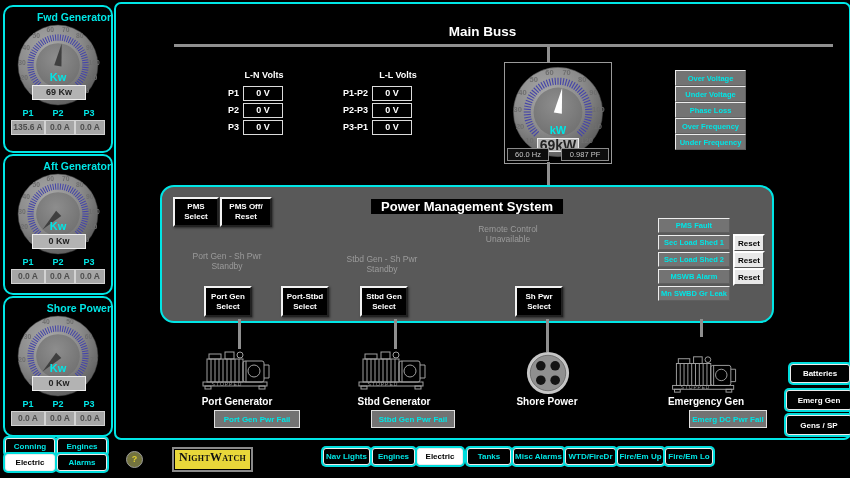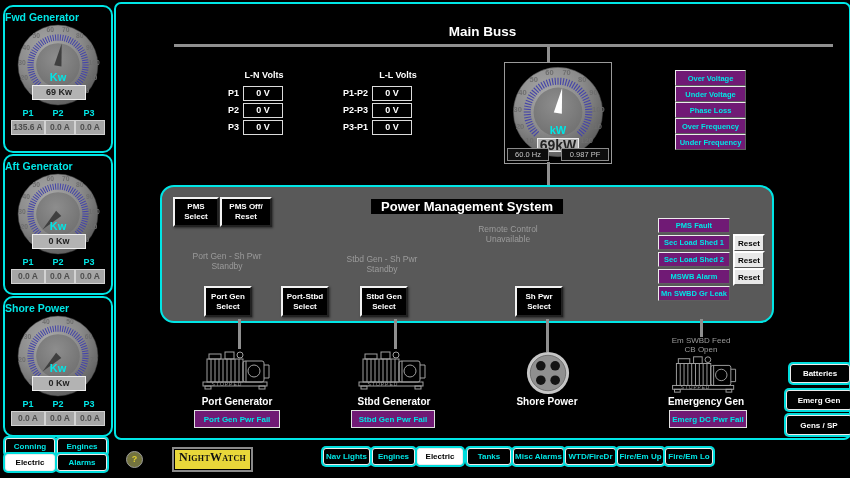--- a/index.html
+++ b/index.html
@@ -4,21 +4,21 @@
 <style>
   :root{ --cyan:#00e6e6; }
   html,body{margin:0;padding:0;background:#000;}
   #screen{position:relative;width:850px;height:478px;background:#000;overflow:hidden;
           font-family:"Liberation Sans",sans-serif;}
   .abs{position:absolute;}
 
   
   .side-panel{position:absolute;left:3px;width:106px;border:2px solid var(--cyan);
               border-radius:10px;background:#000;}
-  .sp-title{position:absolute;top:4px;left:0;width:100%;text-align:left;
+  .sp-title{position:absolute;top:4px;left:0;width:100%;text-align:right;
             color:var(--cyan);font-size:10.5px;font-weight:bold;}
   .sp-gauge{position:absolute;left:11px;top:16px;width:84px;height:84px;}
   .sp-unit{position:absolute;top:64px;left:0;width:100%;text-align:center;
            color:var(--cyan);font-size:11px;font-weight:bold;}
   .sp-val{position:absolute;top:78px;left:27px;width:52px;height:13px;background:#b3b3b3;
           border:1px solid #ededed;color:#222;font-size:9px;font-weight:bold;
           text-align:center;line-height:13px;}
   .sp-ph{position:absolute;top:101px;width:28px;text-align:center;color:var(--cyan);
          font-size:9px;font-weight:bold;}
   .sp-amp{position:absolute;top:113px;height:13px;background:#a6a6a6;border:1px solid #d2d2d2;
@@ -50,21 +50,21 @@
   .mg-unit{position:absolute;top:61px;left:0;width:100%;text-align:center;color:var(--cyan);
            font-size:11px;font-weight:bold;}
   .mg-val{position:absolute;top:75px;left:50%;transform:translateX(-50%);width:40px;height:12px;
           background:#b3b3b3;border:1px solid #ededed;color:#222;font-size:14px;
           font-weight:bold;text-align:center;line-height:12px;}
   .mg-hz{position:absolute;left:2px;bottom:2px;width:40px;height:11px;background:#0d0d0d;
          border:1px solid #8a8a8a;color:#c8c8c8;font-size:7.5px;text-align:center;line-height:11px;}
   .mg-pf{position:absolute;right:2px;bottom:2px;width:46px;height:11px;background:#0d0d0d;
          border:1px solid #8a8a8a;color:#c8c8c8;font-size:7.5px;text-align:center;line-height:11px;}
 
-  .ind{position:absolute;background:#701a75;border:1px solid;border-color:#ededed #5f5f5f #5f5f5f #ededed;
+  .ind{position:absolute;background:#737373;border:1px solid;border-color:#ededed #5f5f5f #5f5f5f #ededed;
        color:var(--cyan);font-size:7.5px;font-weight:bold;display:flex;align-items:center;
        justify-content:center;text-align:center;}
   .ind.fail{border:1px solid #e0e0e0;font-size:8px;}
 
   
   .pms-panel{position:absolute;left:44px;top:181px;width:610px;height:134px;background:#595959;
              border:2px solid var(--cyan);border-radius:14px;}
   .btn3d{position:absolute;background:#000;color:#fff;font-size:8px;font-weight:bold;
          line-height:10px;text-align:center;border:2px solid;
          border-color:#f2f2f2 #222 #222 #f2f2f2;white-space:pre-line;display:flex;
@@ -73,21 +73,21 @@
              color:#fff;font-size:13px;font-weight:bold;padding:0 10px;white-space:nowrap;}
   .dim{position:absolute;color:#9b9b9b;font-size:8.5px;line-height:10px;text-align:center;
        white-space:pre-line;}
   .reset-btn{position:absolute;background:#e8e8e8;color:#000;font-size:8px;font-weight:bold;
              border:2px solid;border-color:#fff #555 #555 #fff;text-align:center;
              display:flex;align-items:center;justify-content:center;}
 
   
   .src-label{position:absolute;top:392px;height:12px;text-align:center;color:#fff;
              font-size:10px;font-weight:bold;}
-  .src-fail{top:406px;height:16px;}
+  .src-fail{top:406px;height:16px;margin-left:20px;}
   .em-note{top:332px;left:530px;width:110px;font-size:8px;line-height:9px;}
 
   
   .ring-btn{position:absolute;background:#000;border:1px solid #ececec;border-radius:3px;
             box-shadow:0 0 0 2px #00dcdc;color:var(--cyan);font-size:8px;font-weight:bold;
             display:flex;align-items:center;justify-content:center;white-space:nowrap;}
   .ring-btn.white{color:#fff;}
   .ring-btn.selected{background:#fff;color:#000;}
 
   
@@ -534,22 +534,20 @@
         <text x="27" y="38" text-anchor="middle" class="gstopped">STOPPED</text>
     </svg>
     <svg class="abs" style="left:409px;top:346px;width:46px;height:46px" viewBox="0 0 48 48">
       <circle cx="24" cy="24" r="22" fill="#c6c6c6"></circle>
       <circle cx="24" cy="24" r="18.5" fill="#909090" stroke="#6f6f6f"></circle>
       <circle cx="16.5" cy="16.5" r="5" fill="#141414"></circle>
         <circle cx="31.5" cy="16.5" r="5" fill="#141414"></circle>
       <circle cx="16.5" cy="31.5" r="5" fill="#141414"></circle>
         <circle cx="31.5" cy="31.5" r="5" fill="#141414"></circle>
     </svg>
-    <div class="dim em-note">Em SWBD Feed
-CB Open</div>
     <svg class="abs" style="left:552px;top:349px;width:76px;height:42px" viewBox="0 0 76 44">
       <use href="#engine-art"></use>
         <text x="27" y="38" text-anchor="middle" class="gstopped">STOPPED</text>
     </svg>
 
     <div class="src-label" style="left:51px;width:140px">Port Generator</div>
     <div class="src-label" style="left:208px;width:140px">Stbd Generator</div>
     <div class="src-label" style="left:361px;width:140px">Shore Power</div>
     <div class="src-label" style="left:520px;width:140px">Emergency Gen</div>
 

